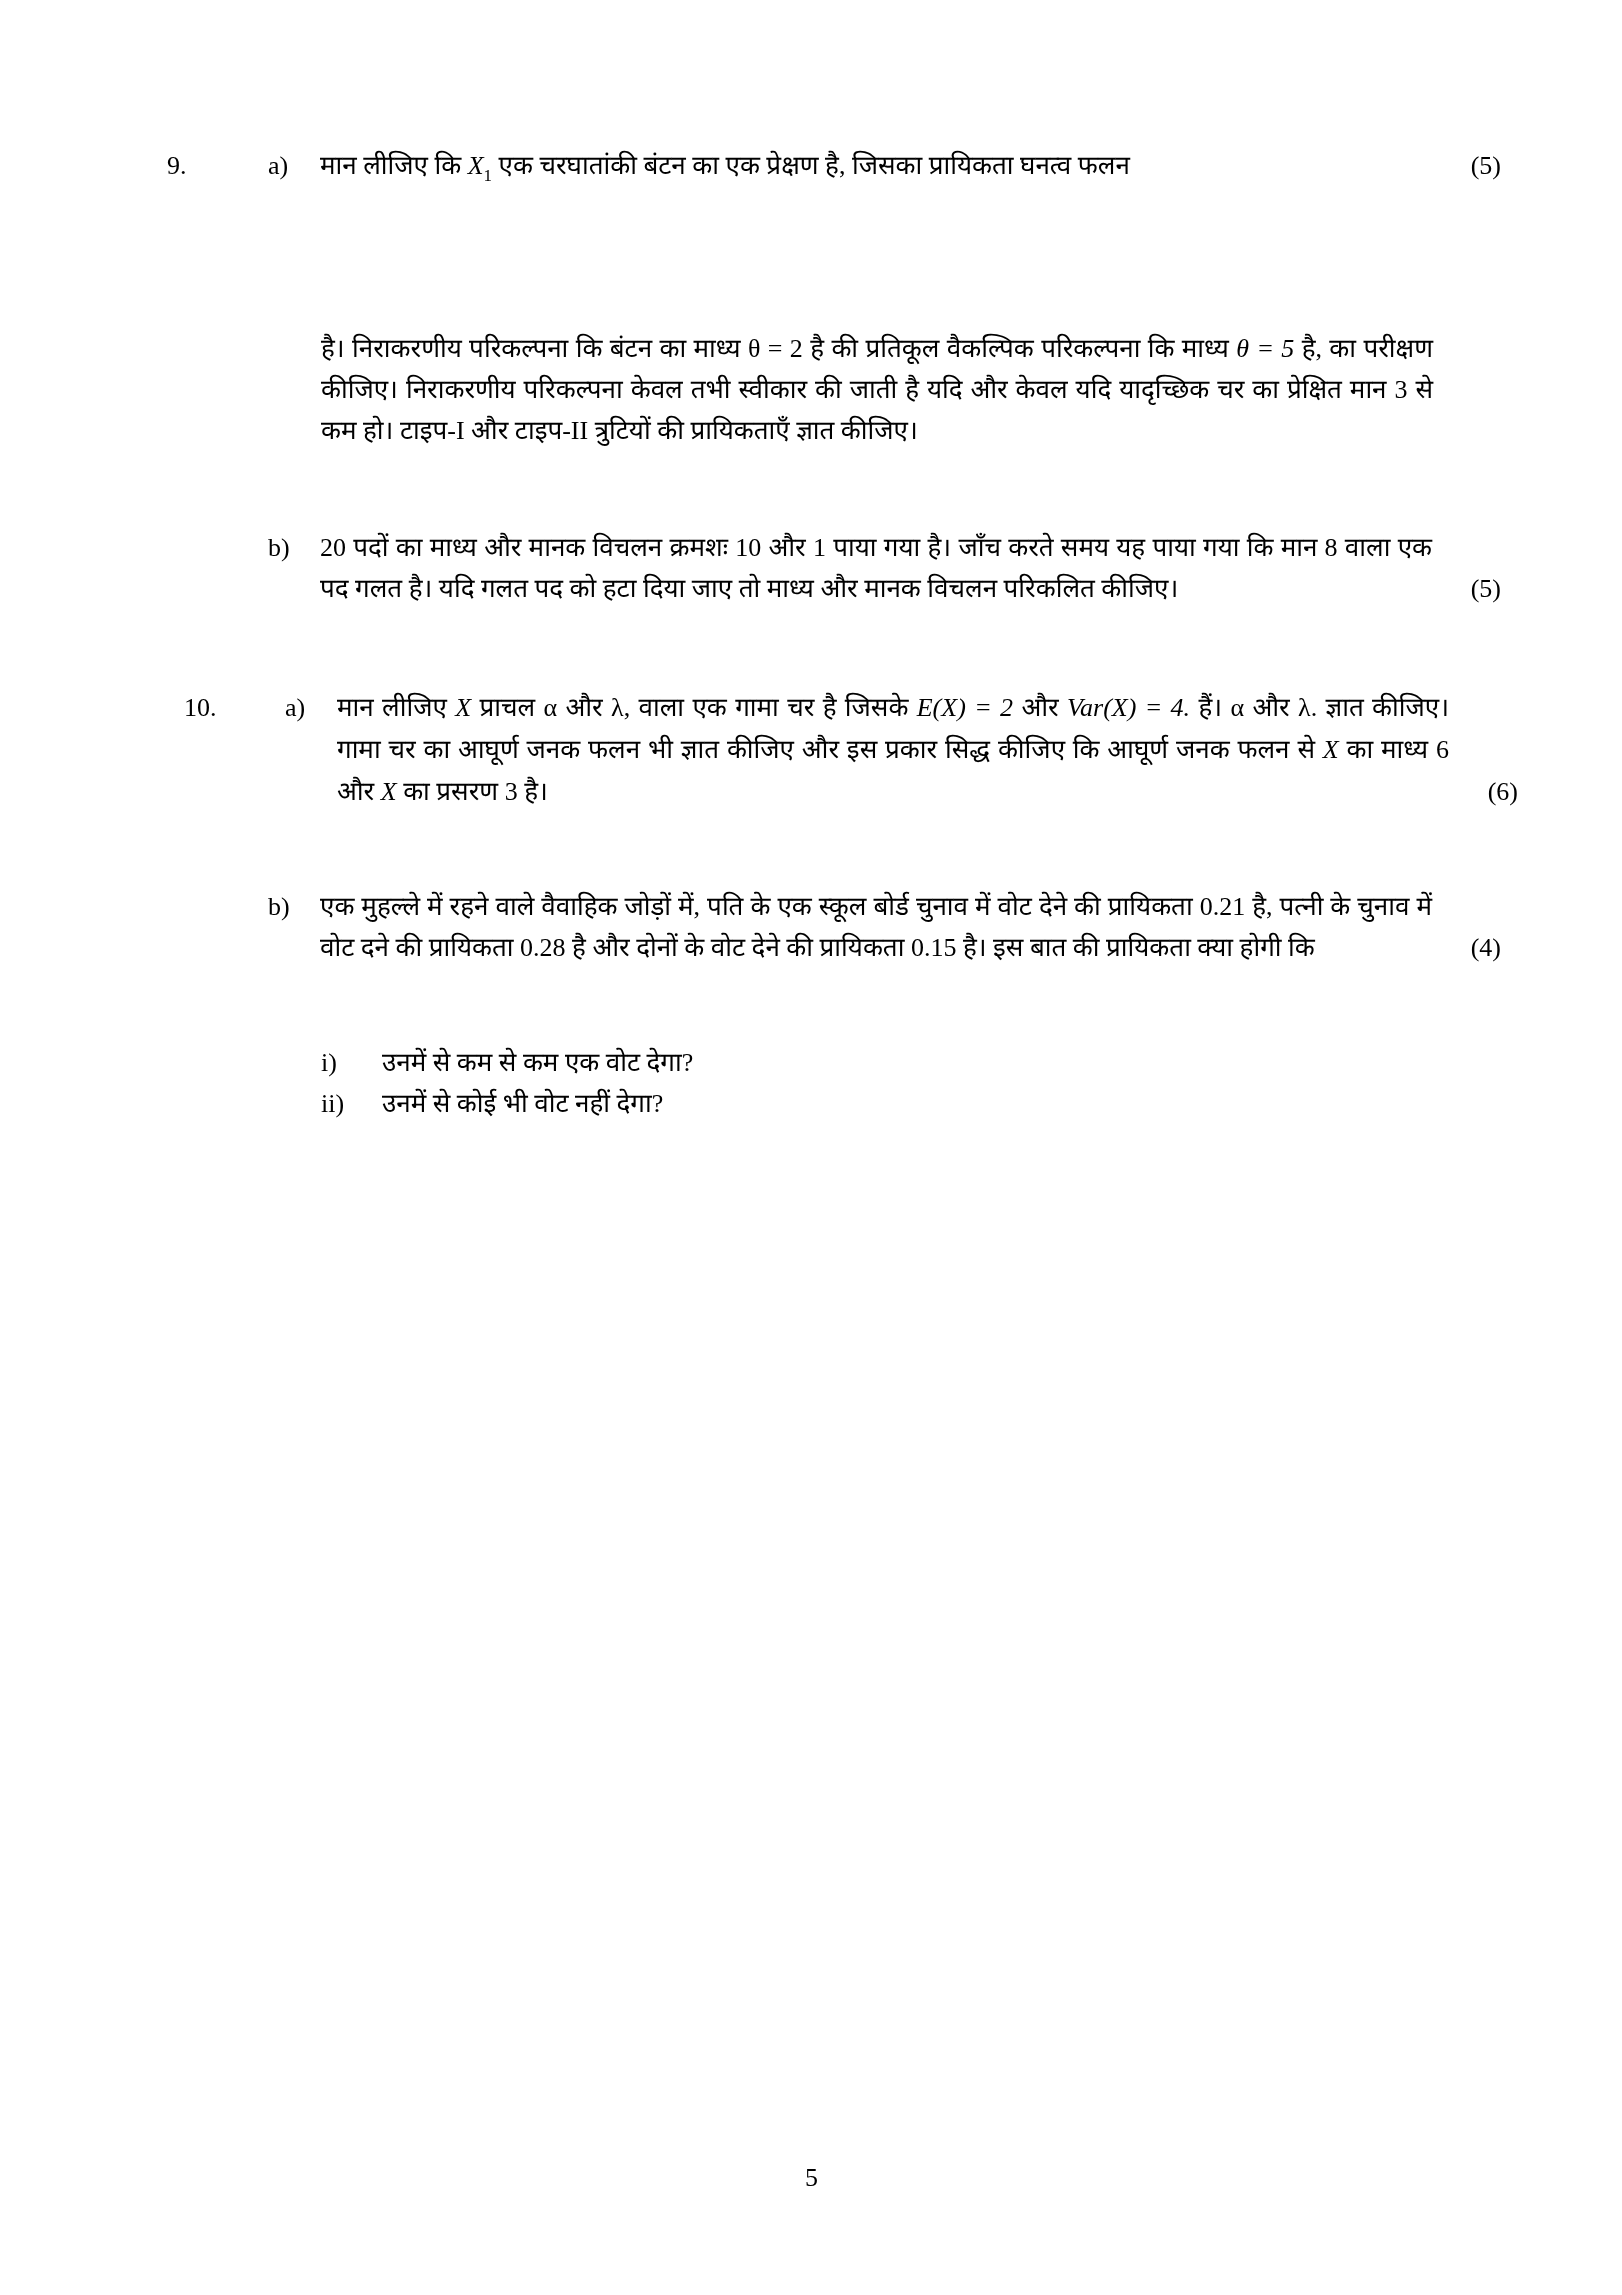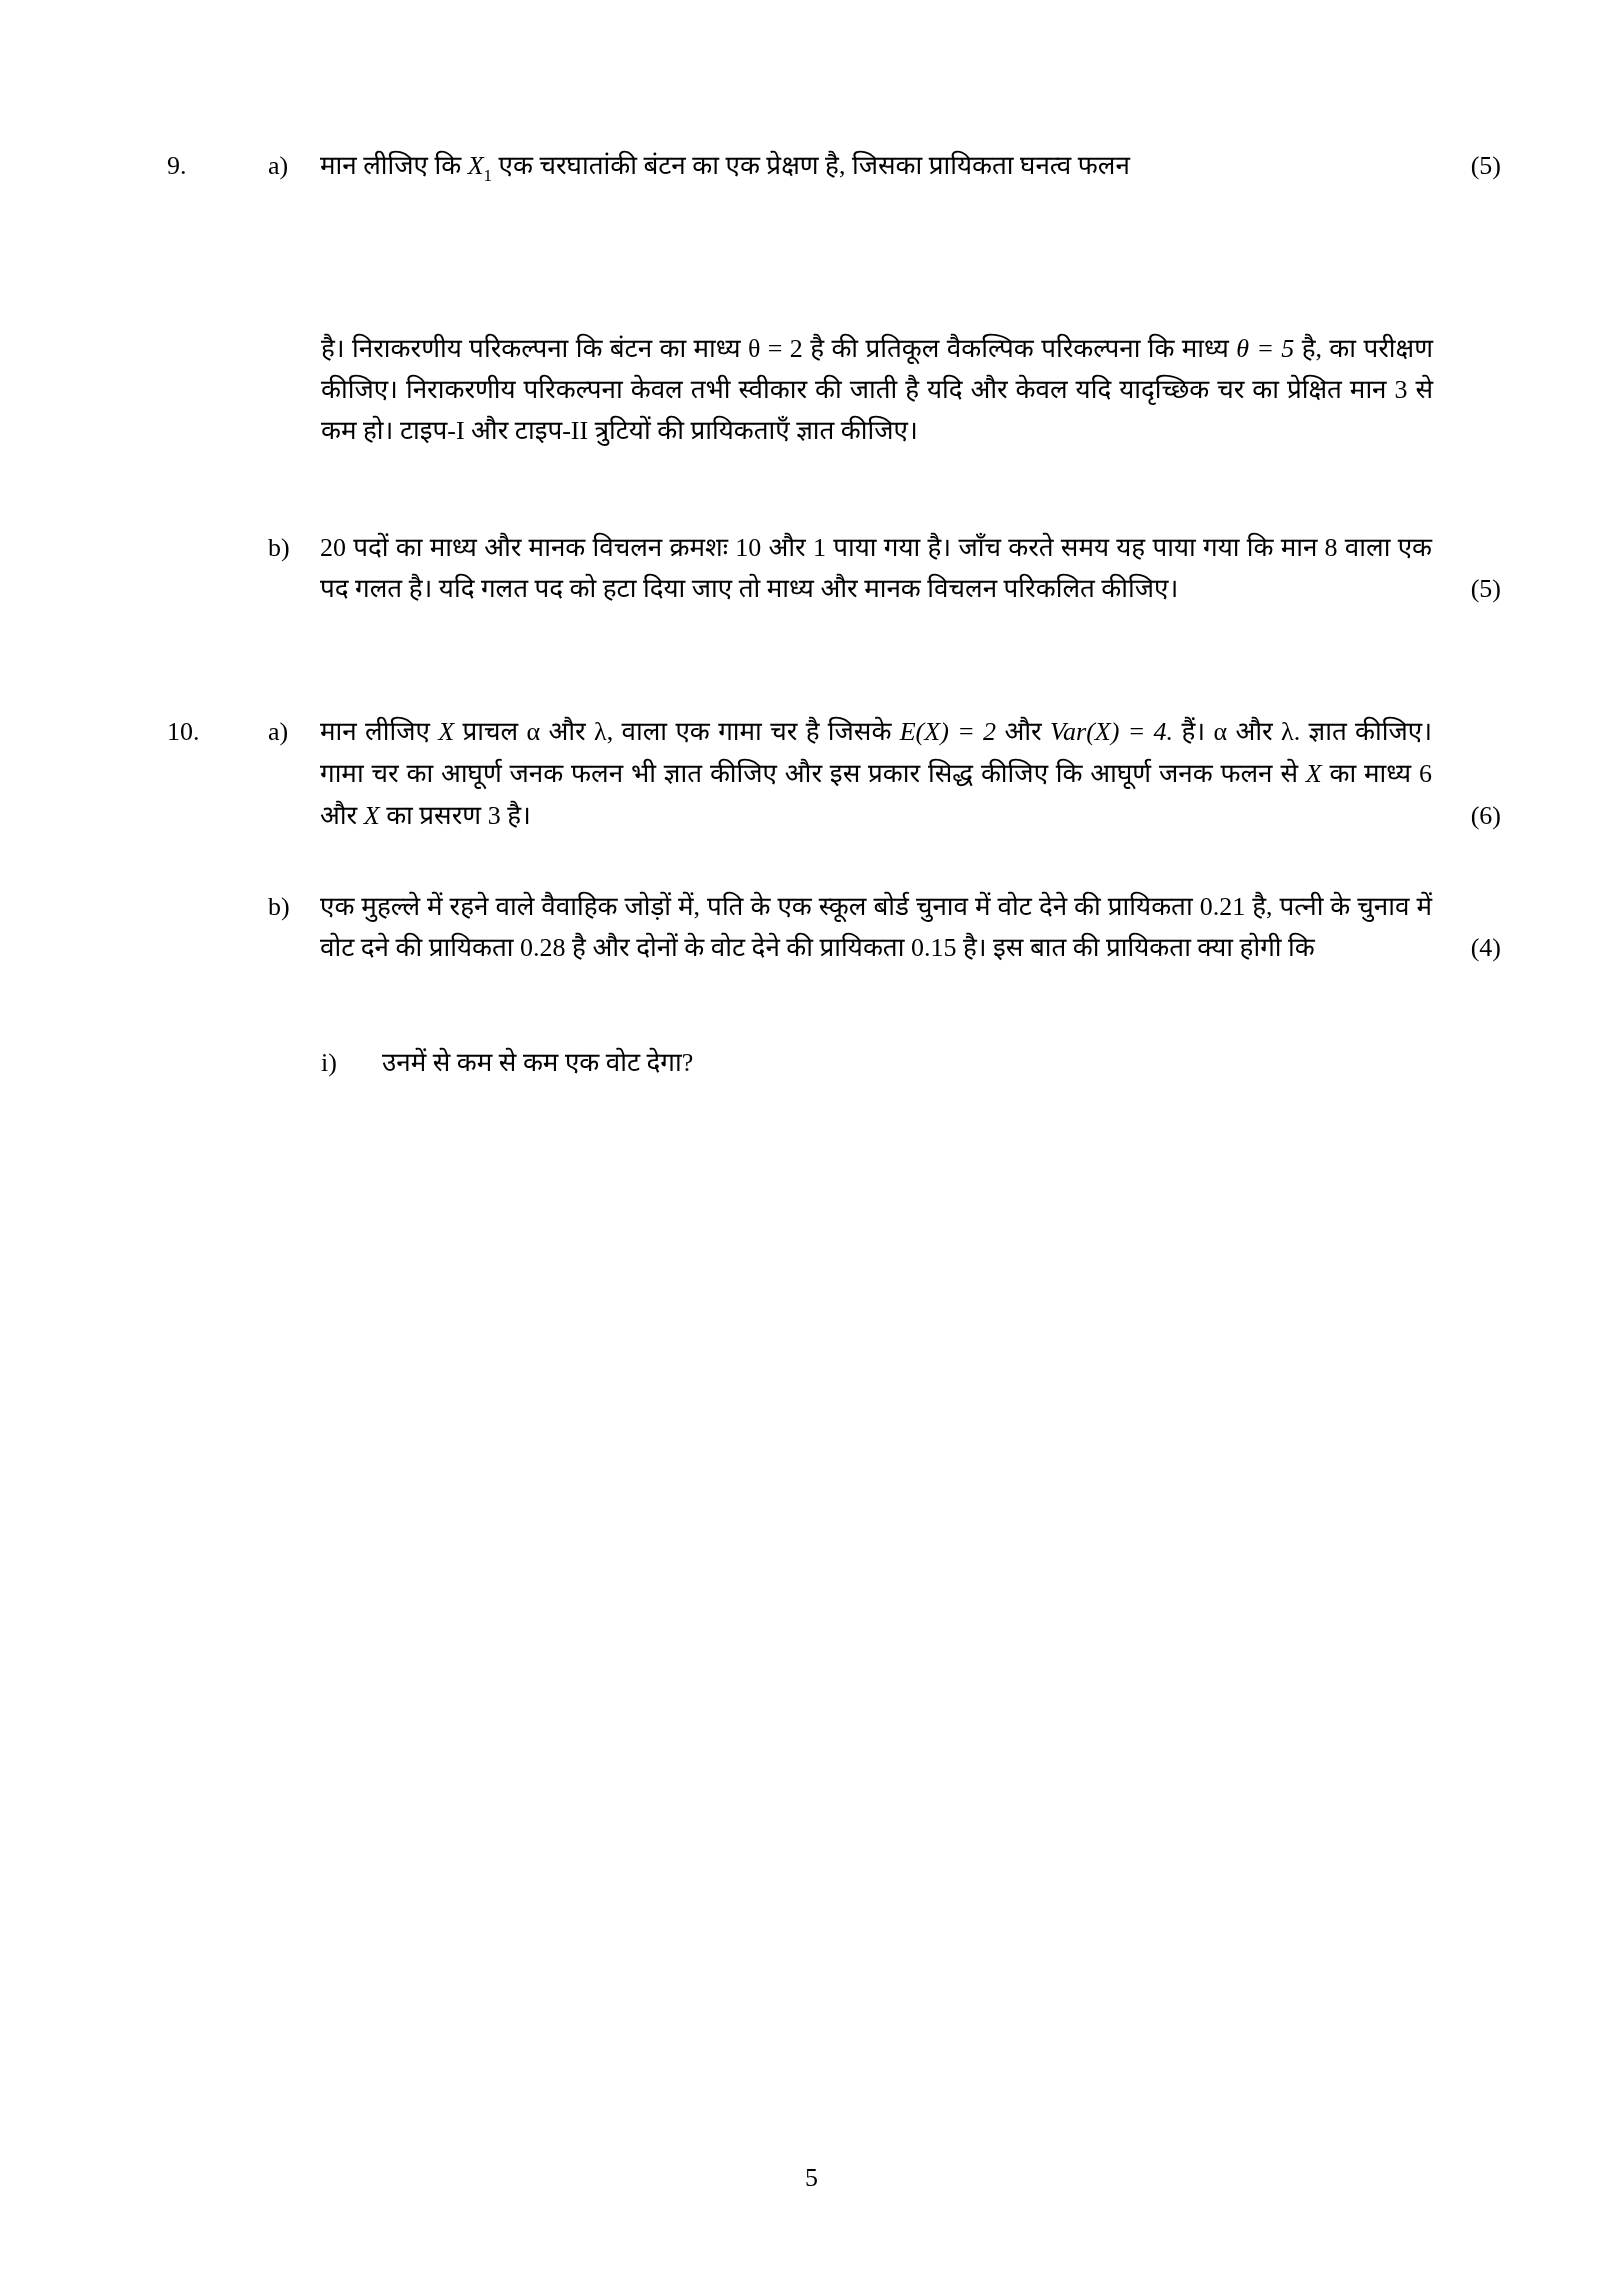--- a/index.html
+++ b/index.html
@@ -66,21 +66,21 @@
     <span class="mi">θ = 5</span>
     <span>है, का परीक्षण कीजिए। निराकरणीय परिकल्पना केवल तभी स्वीकार की जाती है यदि और केवल यदि यादृच्छिक चर का प्रेक्षित मान 3 से कम हो। टाइप-I और टाइप-II त्रुटियों की प्रायिकताएँ ज्ञात कीजिए।</span>
   </div>
 
   <div class="abs row grid-part" style="left:268px; top:527px; width:1233px;">
     <div>b)</div>
     <div class="qtext">20 पदों का माध्य और मानक विचलन क्रमशः 10 और 1 पाया गया है। जाँच करते समय यह पाया गया कि मान 8 वाला एक पद गलत है। यदि गलत पद को हटा दिया जाए तो माध्य और मानक विचलन परिकलित कीजिए।</div>
     <div class="marks-bottom">(5)</div>
   </div>
 
-  <div class="abs row grid-main" style="left:167px; top:687px; width:1335px; line-height:42px;margin-top:24px;">
+  <div class="abs row grid-main" style="left:184px; top:687px; width:1335px; line-height:42px;">
     <div>10.</div>
     <div>a)</div>
     <div class="qtext">
       <span>मान लीजिए</span>
       <span class="mi">X</span>
       <span>प्राचल</span>
       <span>α</span>
       <span>और</span>
       <span>λ,</span>
       <span>वाला एक गामा चर है जिसके</span>
@@ -104,18 +104,22 @@
     <div>b)</div>
     <div class="qtext">एक मुहल्ले में रहने वाले वैवाहिक जोड़ों में, पति के एक स्कूल बोर्ड चुनाव में वोट देने की प्रायिकता 0.21 है, पत्नी के चुनाव में वोट दने की प्रायिकता 0.28 है और दोनों के वोट देने की प्रायिकता 0.15 है। इस बात की प्रायिकता क्या होगी कि</div>
     <div class="marks-bottom">(4)</div>
   </div>
 
   <div class="abs" style="left:321px; top:1042px; width:1047px;">
     <div class="item">
       <span>i)</span>
       <span>उनमें से कम से कम एक वोट देगा?</span>
     </div>
+    <div class="item">
+      <span>ii)</span>
+      <span>उनमें से कोई भी वोट नहीं देगा?</span>
+    </div>
   </div>
 
   <div class="footer">5</div>
 
 </div>
 
 
 </body></html>

